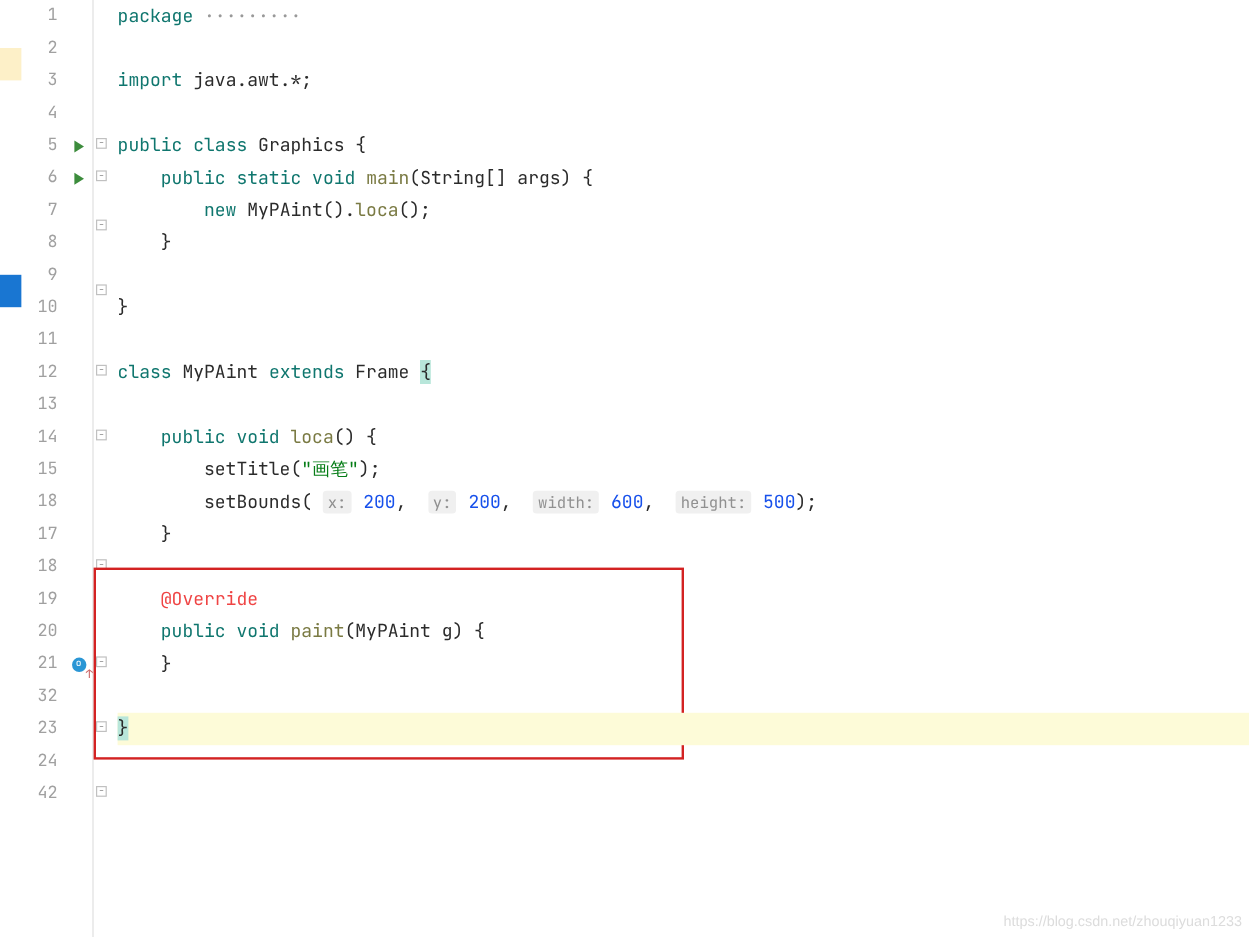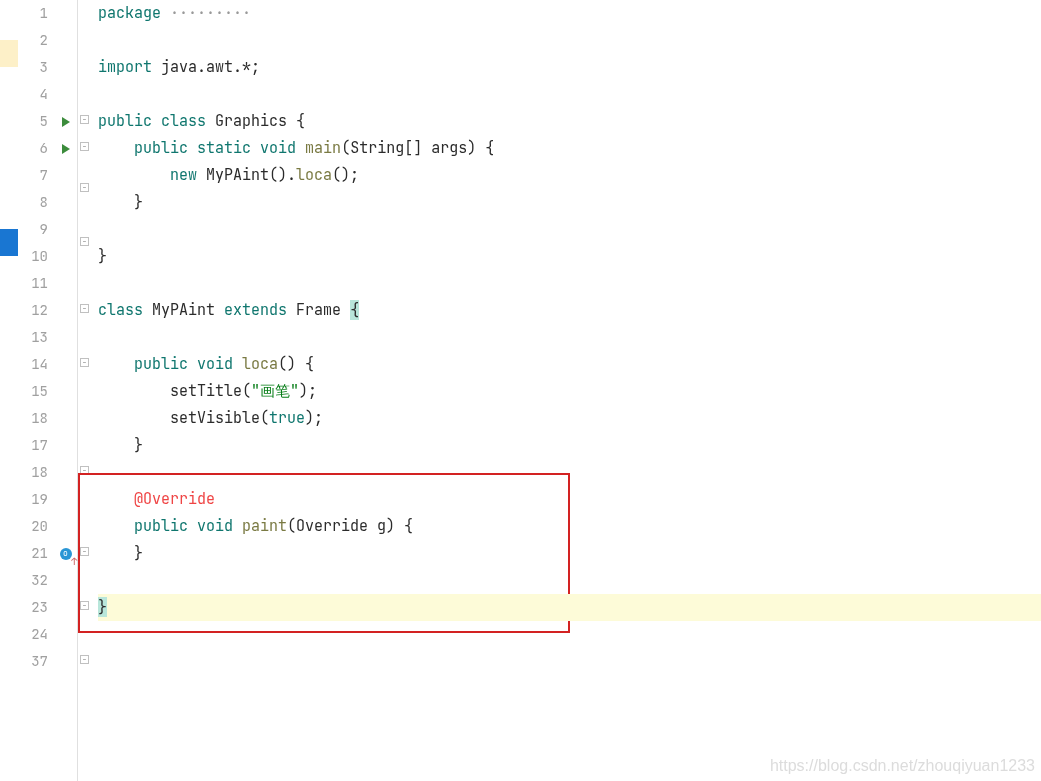--- a/index.html
+++ b/index.html
@@ -146,21 +146,21 @@
   }
   .red-box {
     position: absolute;
     border: 2px solid #d32222;
     pointer-events: none;
   }
   .watermark {
     position: absolute;
     right: 6px;
     bottom: 6px;
-    font-size: 16px;
+    font-size: 12px;
     color: #dcdcdc;
     font-family: Arial, sans-serif;
   }
 </style>
 </head>
 <body>
 
 <div class="editor">
 
   <div class="left-stripe">
@@ -236,21 +236,21 @@
       <div class="line-row">
           <div class="ln">32</div>
         </div>
       <div class="line-row">
           <div class="ln">23</div>
         </div>
       <div class="line-row">
           <div class="ln">24</div>
         </div>
       <div class="line-row">
-          <div class="ln">37</div>
+          <div class="ln">42</div>
         </div>
     </div>
   </div>
 
   <div class="icon-col">
     <div class="lines">
       <div class="line-row">
           <div class="icon-cell"></div>
         </div>
       <div class="line-row">
@@ -359,25 +359,25 @@
     <div class="code-line">    <span class="kw">public</span> <span class="kw">static</span> <span class="kw">void</span> <span class="mtd">main</span><span>(String[] args) {</span></div>
     <div class="code-line">        <span class="kw">new</span> <span>MyPAint().</span><span class="mtd">loca</span><span>();</span></div>
     <div class="code-line">    <span>}</span></div>
     <div class="code-line"></div>
     <div class="code-line"><span>}</span></div>
     <div class="code-line"></div>
     <div class="code-line"><span class="kw">class</span> <span>MyPAint</span> <span class="kw">extends</span> <span>Frame</span> <span class="bracket-hl">{</span></div>
     <div class="code-line"></div>
     <div class="code-line">    <span class="kw">public</span> <span class="kw">void</span> <span class="mtd">loca</span><span>() {</span></div>
     <div class="code-line">        <span>setTitle(</span><span class="str">"画笔"</span><span>);</span></div>
-    <div class="code-line">        <span>setVisible(</span><span class="kw">true</span><span>);</span></div>
+    <div class="code-line">        <span>setBounds(</span> <span class="param-hint">x:</span> <span class="num">200</span><span>, </span> <span class="param-hint">y:</span> <span class="num">200</span><span>, </span> <span class="param-hint">width:</span> <span class="num">600</span><span>, </span> <span class="param-hint">height:</span> <span class="num">500</span><span>);</span></div>
     <div class="code-line">    <span>}</span></div>
     <div class="code-line"></div>
     <div class="code-line">    <span class="ann">@Override</span></div>
-    <div class="code-line">    <span class="kw">public</span> <span class="kw">void</span> <span class="mtd">paint</span><span>(Override g) {</span></div>
+    <div class="code-line">    <span class="kw">public</span> <span class="kw">void</span> <span class="mtd">paint</span><span>(MyPAint g) {</span></div>
     <div class="code-line">    <span>}</span></div>
     <div class="code-line"></div>
     <div class="code-line current"><span class="bracket-hl">}</span></div>
 
   </div>
 
   <div class="watermark">https://blog.csdn.net/zhouqiyuan1233</div>
 </div>
 
 </body></html>

